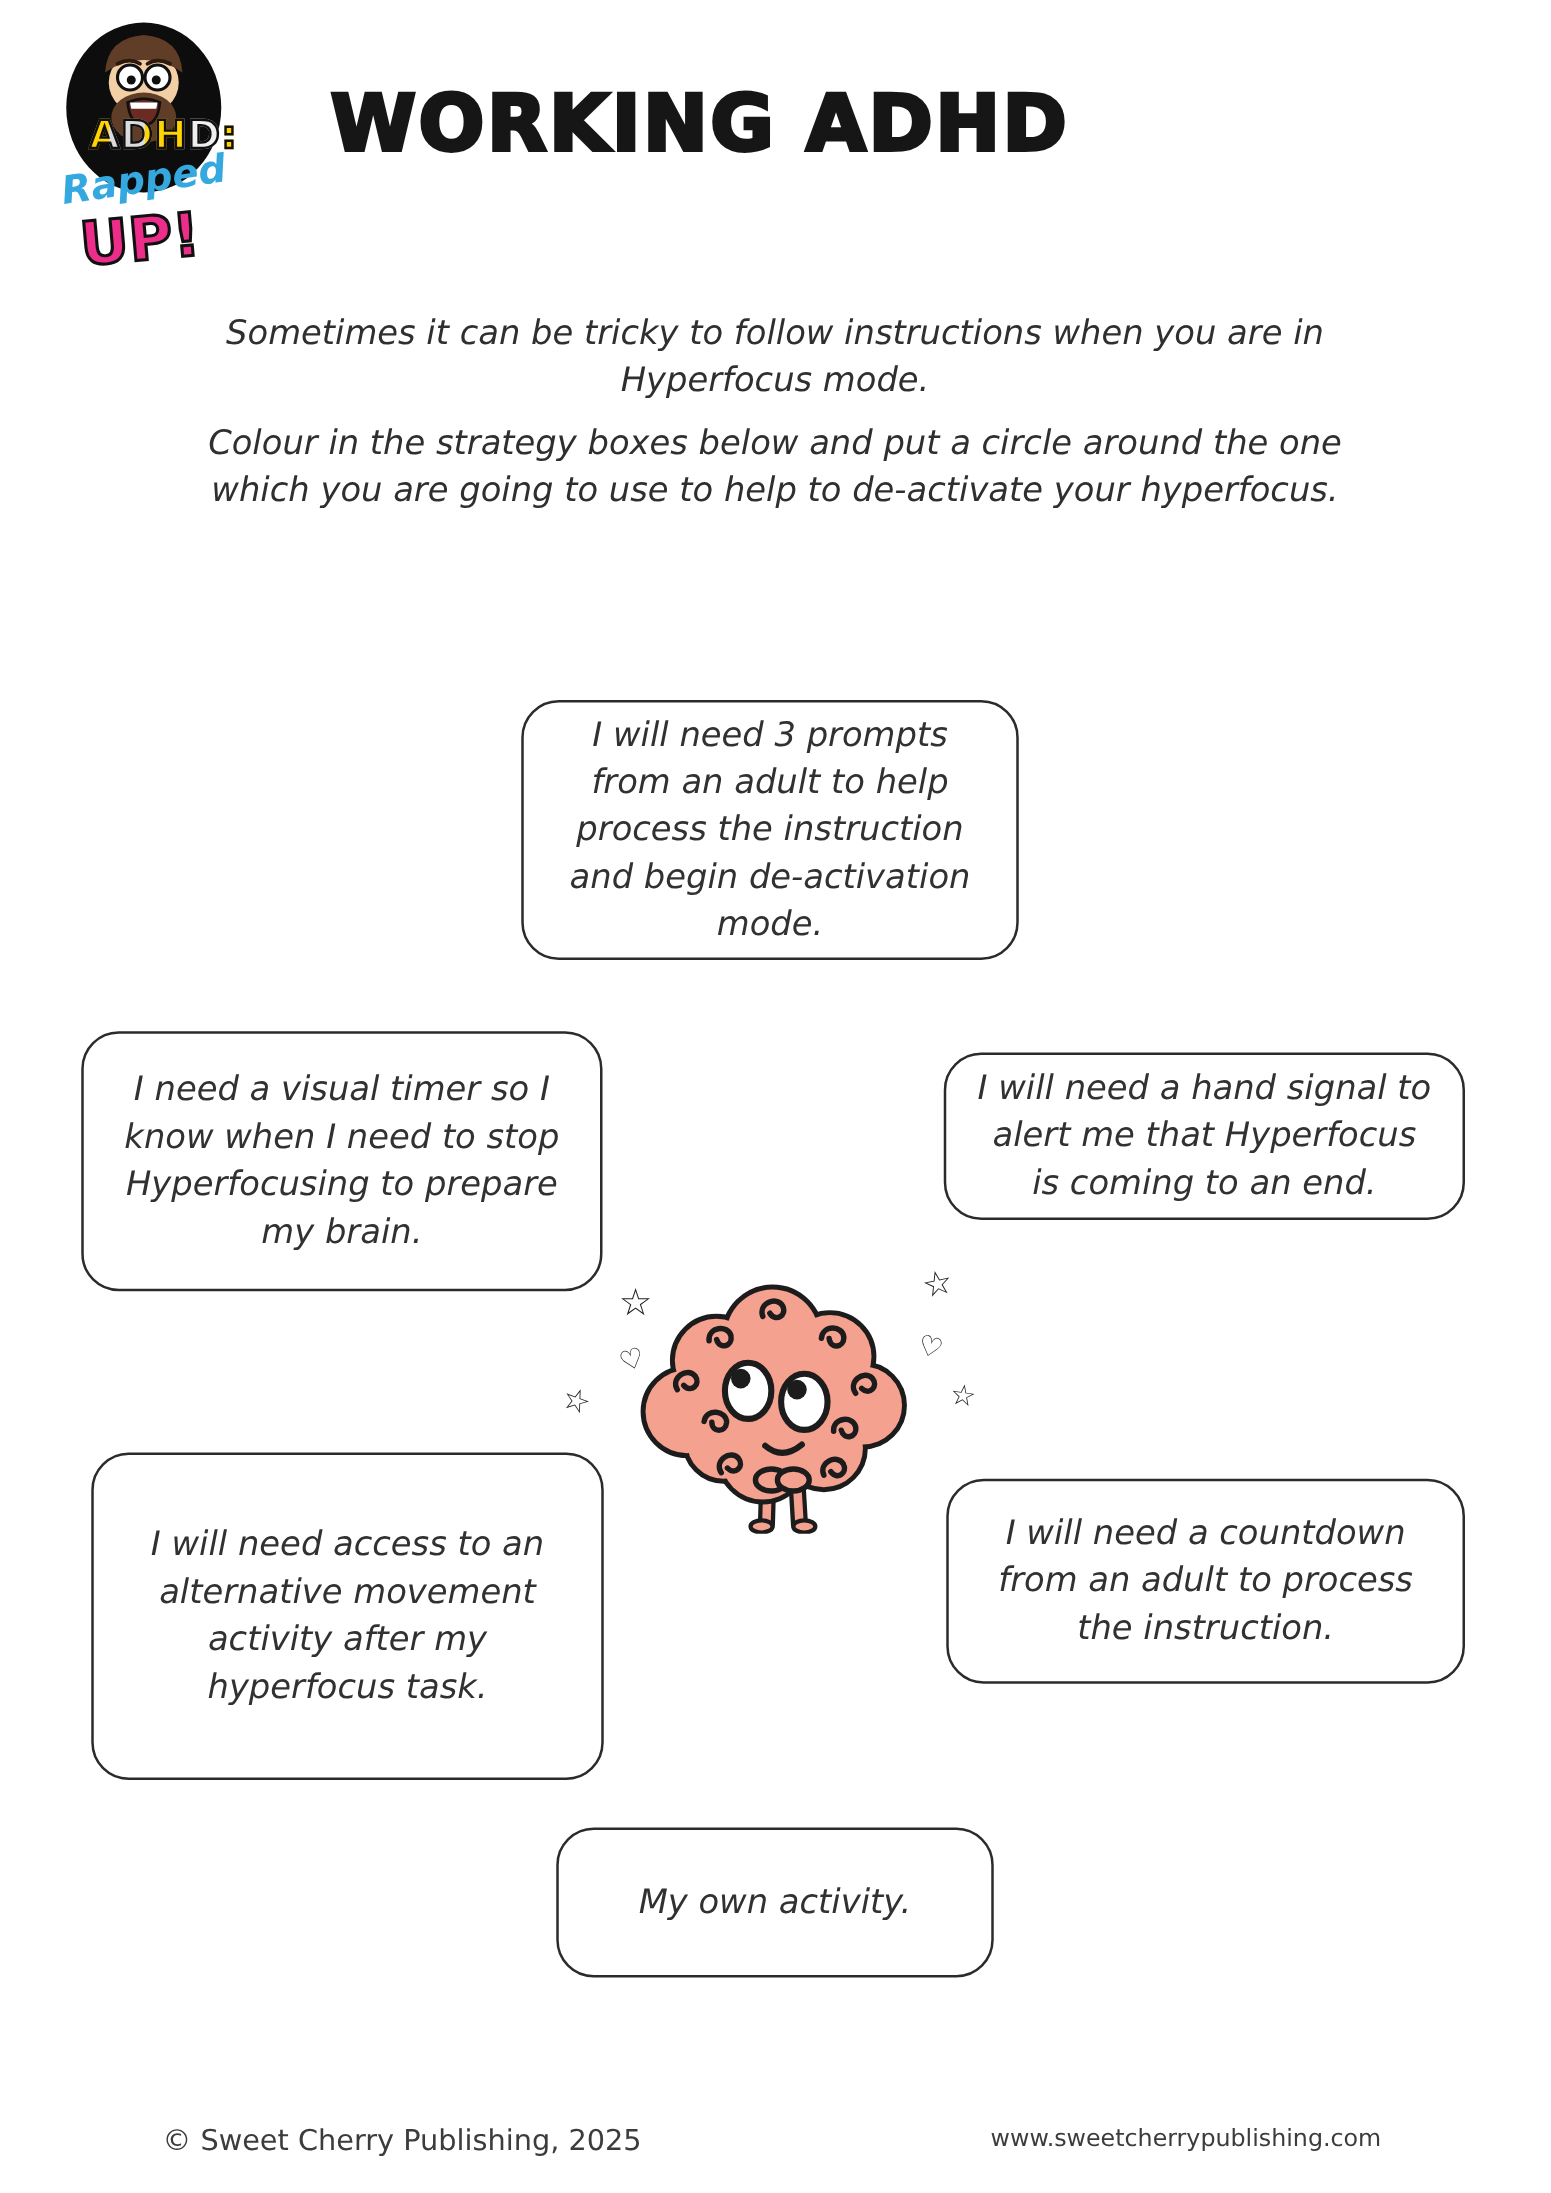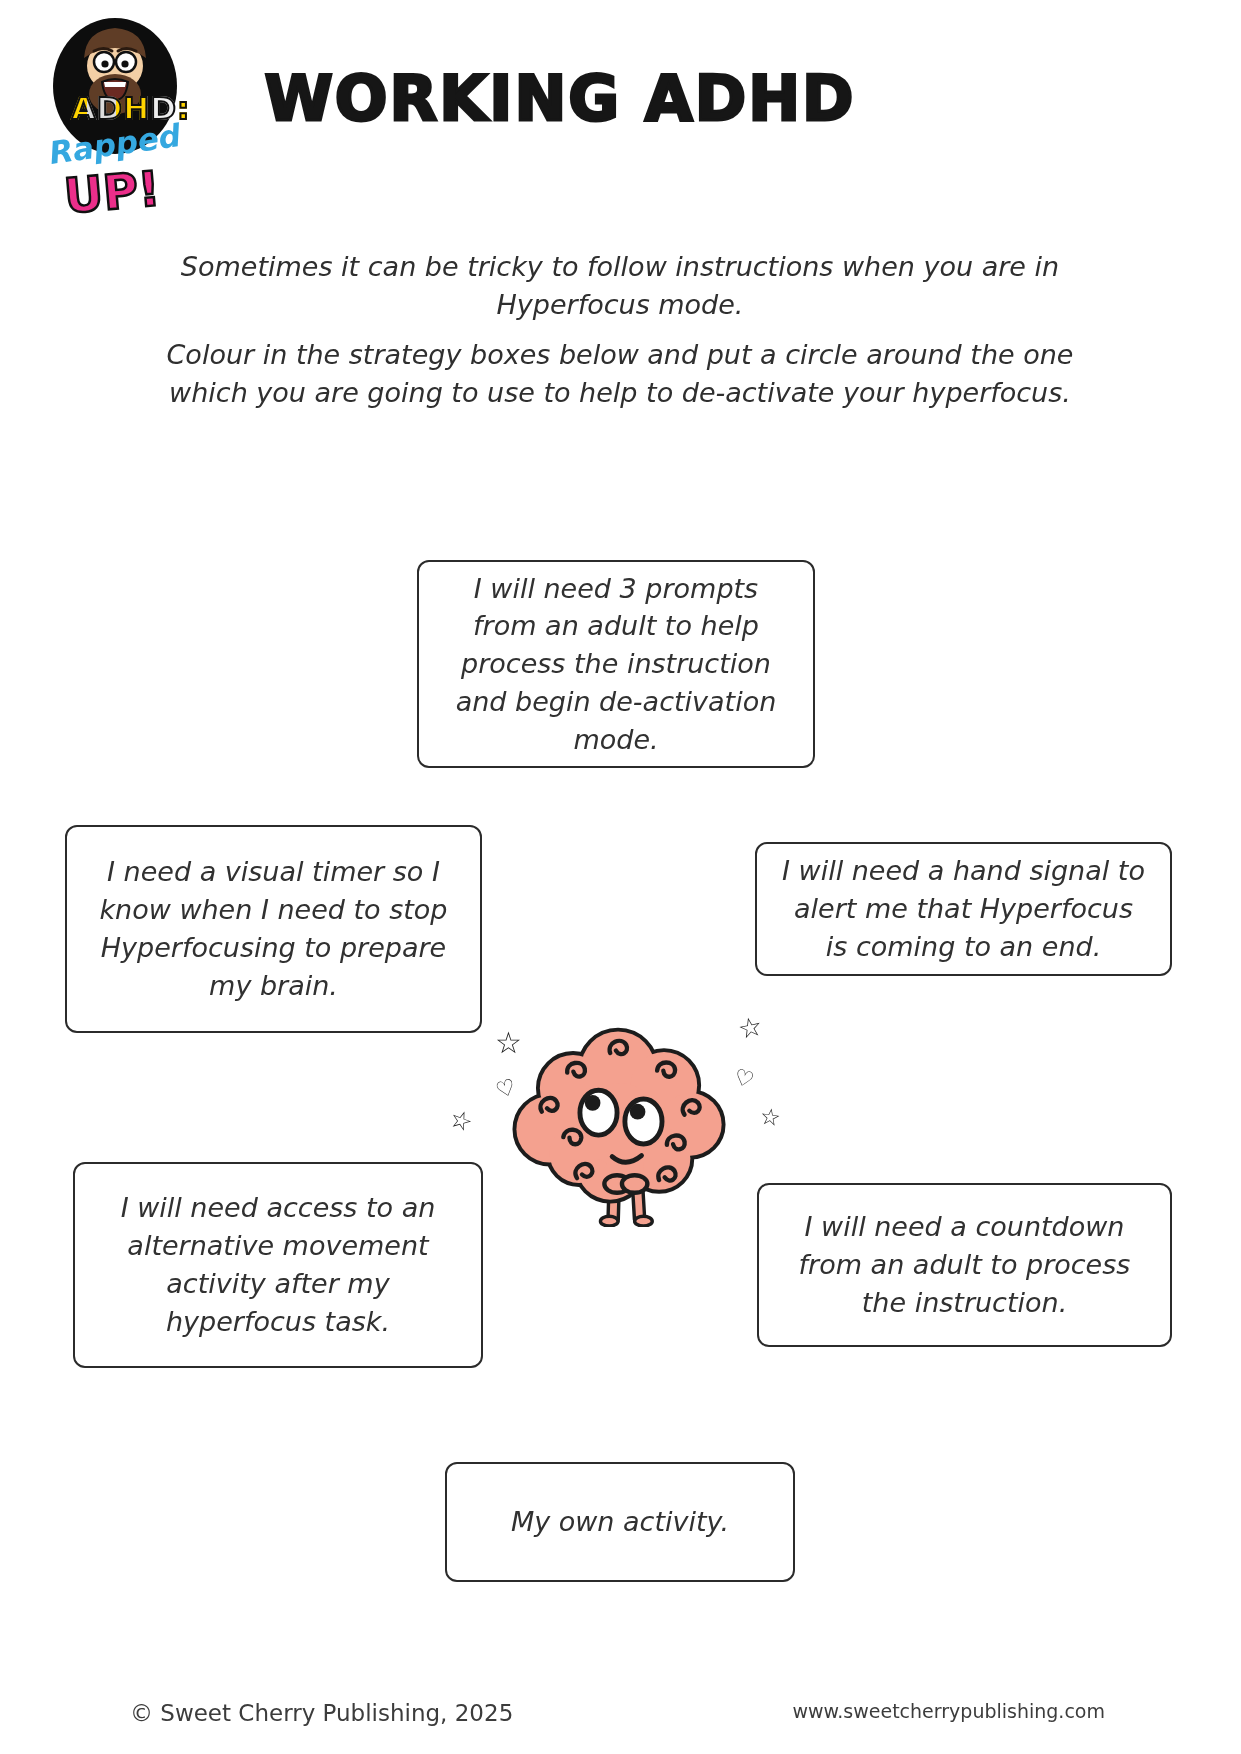--- a/index.html
+++ b/index.html
@@ -36,29 +36,29 @@
   
   .intro{
     position:absolute;text-align:center;font-style:italic;
     font-size:27px;line-height:1.42;color:#2f2f2f;
   }
   .intro-1{left:170px;top:248px;width:900px;}
   .intro-2{left:150px;top:336px;width:940px;}
   
   .box{
     position:absolute;box-sizing:border-box;background:#fff;
-    border:2.5px solid #2b2b2b;border-radius:12px;
+    border:2.5px solid #2b2b2b;border-radius:30px;
     display:flex;align-items:center;justify-content:center;
     text-align:center;font-style:italic;font-size:27px;line-height:1.4;
     color:#313131;padding:10px 24px;
   }
   .box-top{left:417px;top:560px;width:398px;height:208px;}
   .box-left{left:65px;top:825px;width:417px;height:208px;}
   .box-right{left:755px;top:842px;width:417px;height:134px;}
-  .box-bl{left:73px;top:1162px;width:410px;height:206px;}
+  .box-bl{left:73px;top:1162px;width:410px;height:262px;}
   .box-br{left:757px;top:1183px;width:415px;height:164px;}
   .box-own{left:445px;top:1462px;width:350px;height:120px;}
   
   .brain{position:absolute;left:505px;top:1012px;width:230px;height:215px;}
   .deco{position:absolute;color:#1e1e1e;font-weight:700;line-height:1;}
   
   .footer-left{position:absolute;left:130px;top:1700px;font-size:23px;color:#3c3c3c;}
   .footer-right{position:absolute;right:136px;top:1700px;font-size:19px;color:#3c3c3c;text-decoration:none;}
 </style>
 </head>

